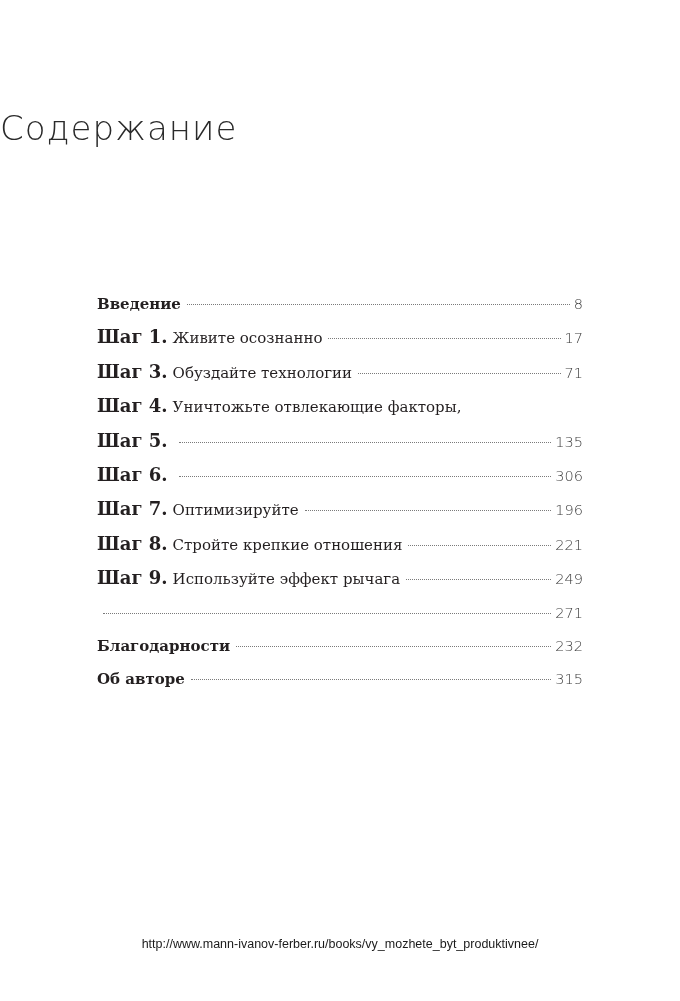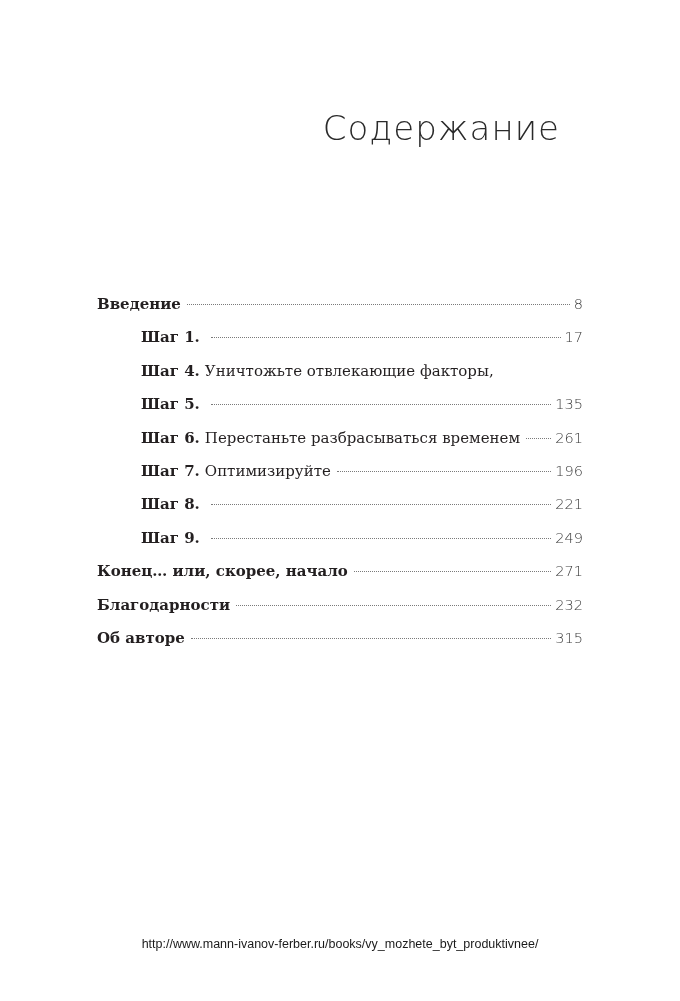--- a/index.html
+++ b/index.html
@@ -12,21 +12,21 @@
       height: 1001px;
       position: relative;
       overflow: hidden;
       color: #231f20;
     }
     .page-title {
       position: absolute;
       top: 108px;
       left: 0;
       width: 560px;
-      text-align: right;
+      text-align: left;
       font-family: "DejaVu Sans", sans-serif;
       font-weight: 300;
       font-size: 34px;
       letter-spacing: 1px;
       color: #2a2a2a;
       margin: 0;
     }
     .toc {
       position: absolute;
       top: 294px;
@@ -59,24 +59,23 @@
       align-items: baseline;
       white-space: nowrap;
     }
     .toc-entry .line2 {
       margin-top: 9px;
       padding-left: 54px;
     }
     .step {
       font-family: "DejaVu Serif", serif;
       font-weight: bold;
-      font-size: 15px;
+      font-size: 18px;
       margin-right: 5px;
       white-space: nowrap;
-      margin-left: 44px;
     }
     .title-text {
       font-family: "DejaVu Serif", serif;
       font-size: 15px;
       font-weight: normal;
       white-space: nowrap;
     }
     .title-text.bold {
       font-weight: bold;
     }
@@ -116,69 +115,76 @@
 <ul class="toc">
 
   <li class="toc-entry">
     <span class="title-text bold">Введение</span>
     <span class="leader"></span>
     <span class="page-num">8</span>
   </li>
 
   <li class="toc-entry">
     <span class="step">Шаг 1.</span>
+    <span class="title-text">Живите осознанно</span>
     <span class="leader"></span>
     <span class="page-num">17</span>
   </li>
 
 
+  <li class="toc-entry">
+    <span class="step">Шаг 3.</span>
+    <span class="title-text">Обуздайте технологии</span>
+    <span class="leader"></span>
+    <span class="page-num">71</span>
+  </li>
 
   <li class="toc-entry two-line">
     <div class="label-wrap">
       <div class="line">
         <span class="step">Шаг 4.</span>
         <span class="title-text">Уничтожьте отвлекающие факторы,</span>
       </div>
     </div>
   </li>
 
   <li class="toc-entry">
     <span class="step">Шаг 5.</span>
     <span class="leader"></span>
     <span class="page-num">135</span>
   </li>
 
   <li class="toc-entry">
     <span class="step">Шаг 6.</span>
-    <span class="title-text">Перестаньте разбрасываться временем</span>
-    <span class="leader"></span>
-    <span class="page-num">261</span>
+    <span class="leader"></span>
+    <span class="page-num">306</span>
   </li>
 
   <li class="toc-entry">
     <span class="step">Шаг 7.</span>
     <span class="title-text">Оптимизируйте</span>
     <span class="leader"></span>
     <span class="page-num">196</span>
   </li>
 
   <li class="toc-entry">
     <span class="step">Шаг 8.</span>
+    <span class="title-text">Стройте крепкие отношения</span>
     <span class="leader"></span>
     <span class="page-num">221</span>
   </li>
 
   <li class="toc-entry">
     <span class="step">Шаг 9.</span>
+    <span class="title-text">Используйте эффект рычага</span>
     <span class="leader"></span>
     <span class="page-num">249</span>
   </li>
 
   <li class="toc-entry">
-    <span class="title-text bold">Конец… или, скорее, начало</span>
     <span class="leader"></span>
     <span class="page-num">271</span>
   </li>
 
   <li class="toc-entry">
     <span class="title-text bold">Благодарности</span>
     <span class="leader"></span>
     <span class="page-num">232</span>
   </li>
 

